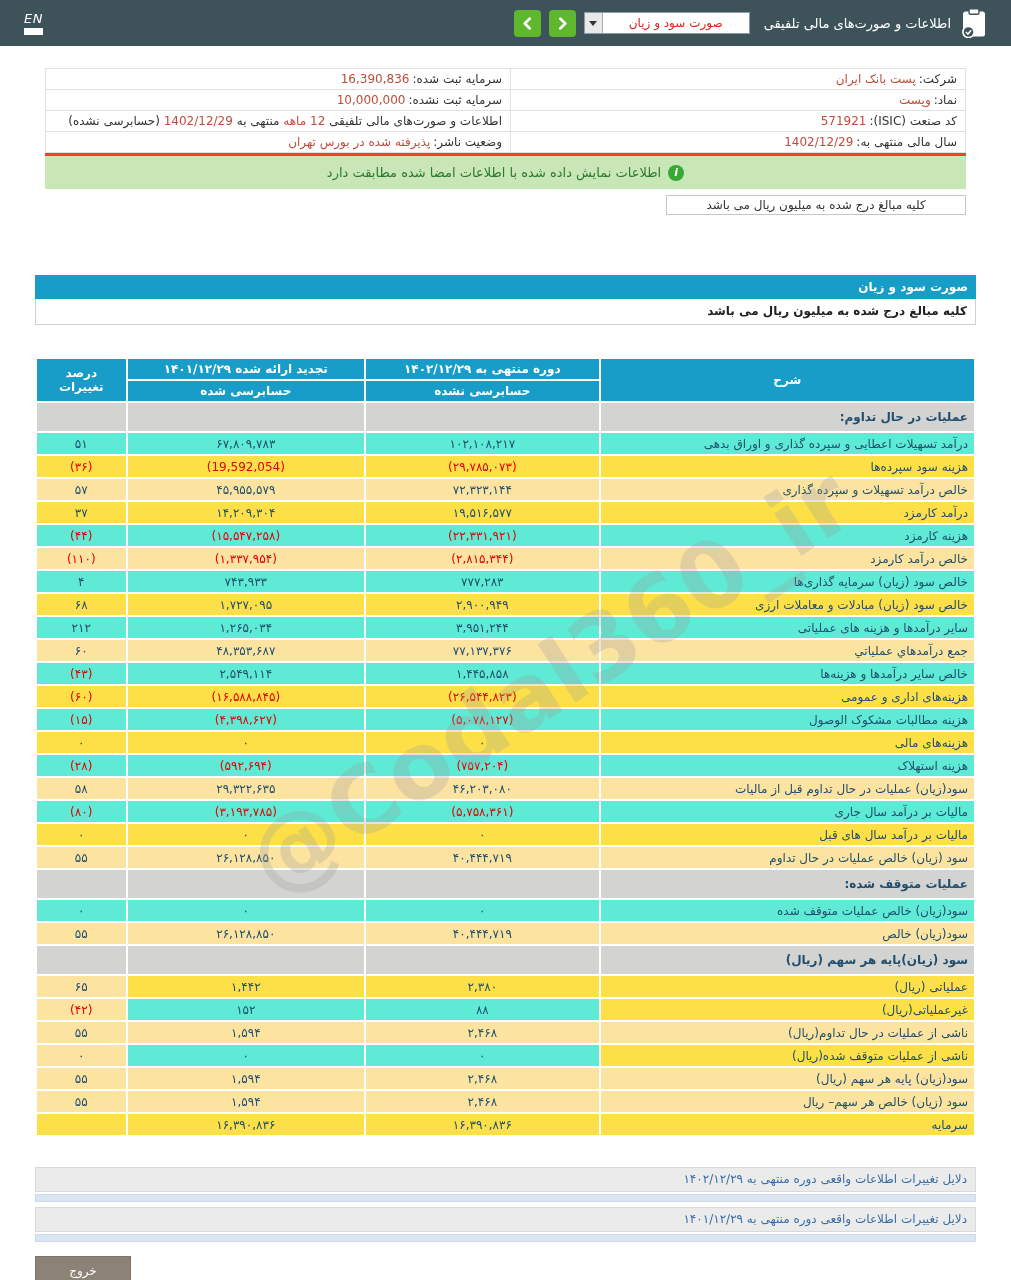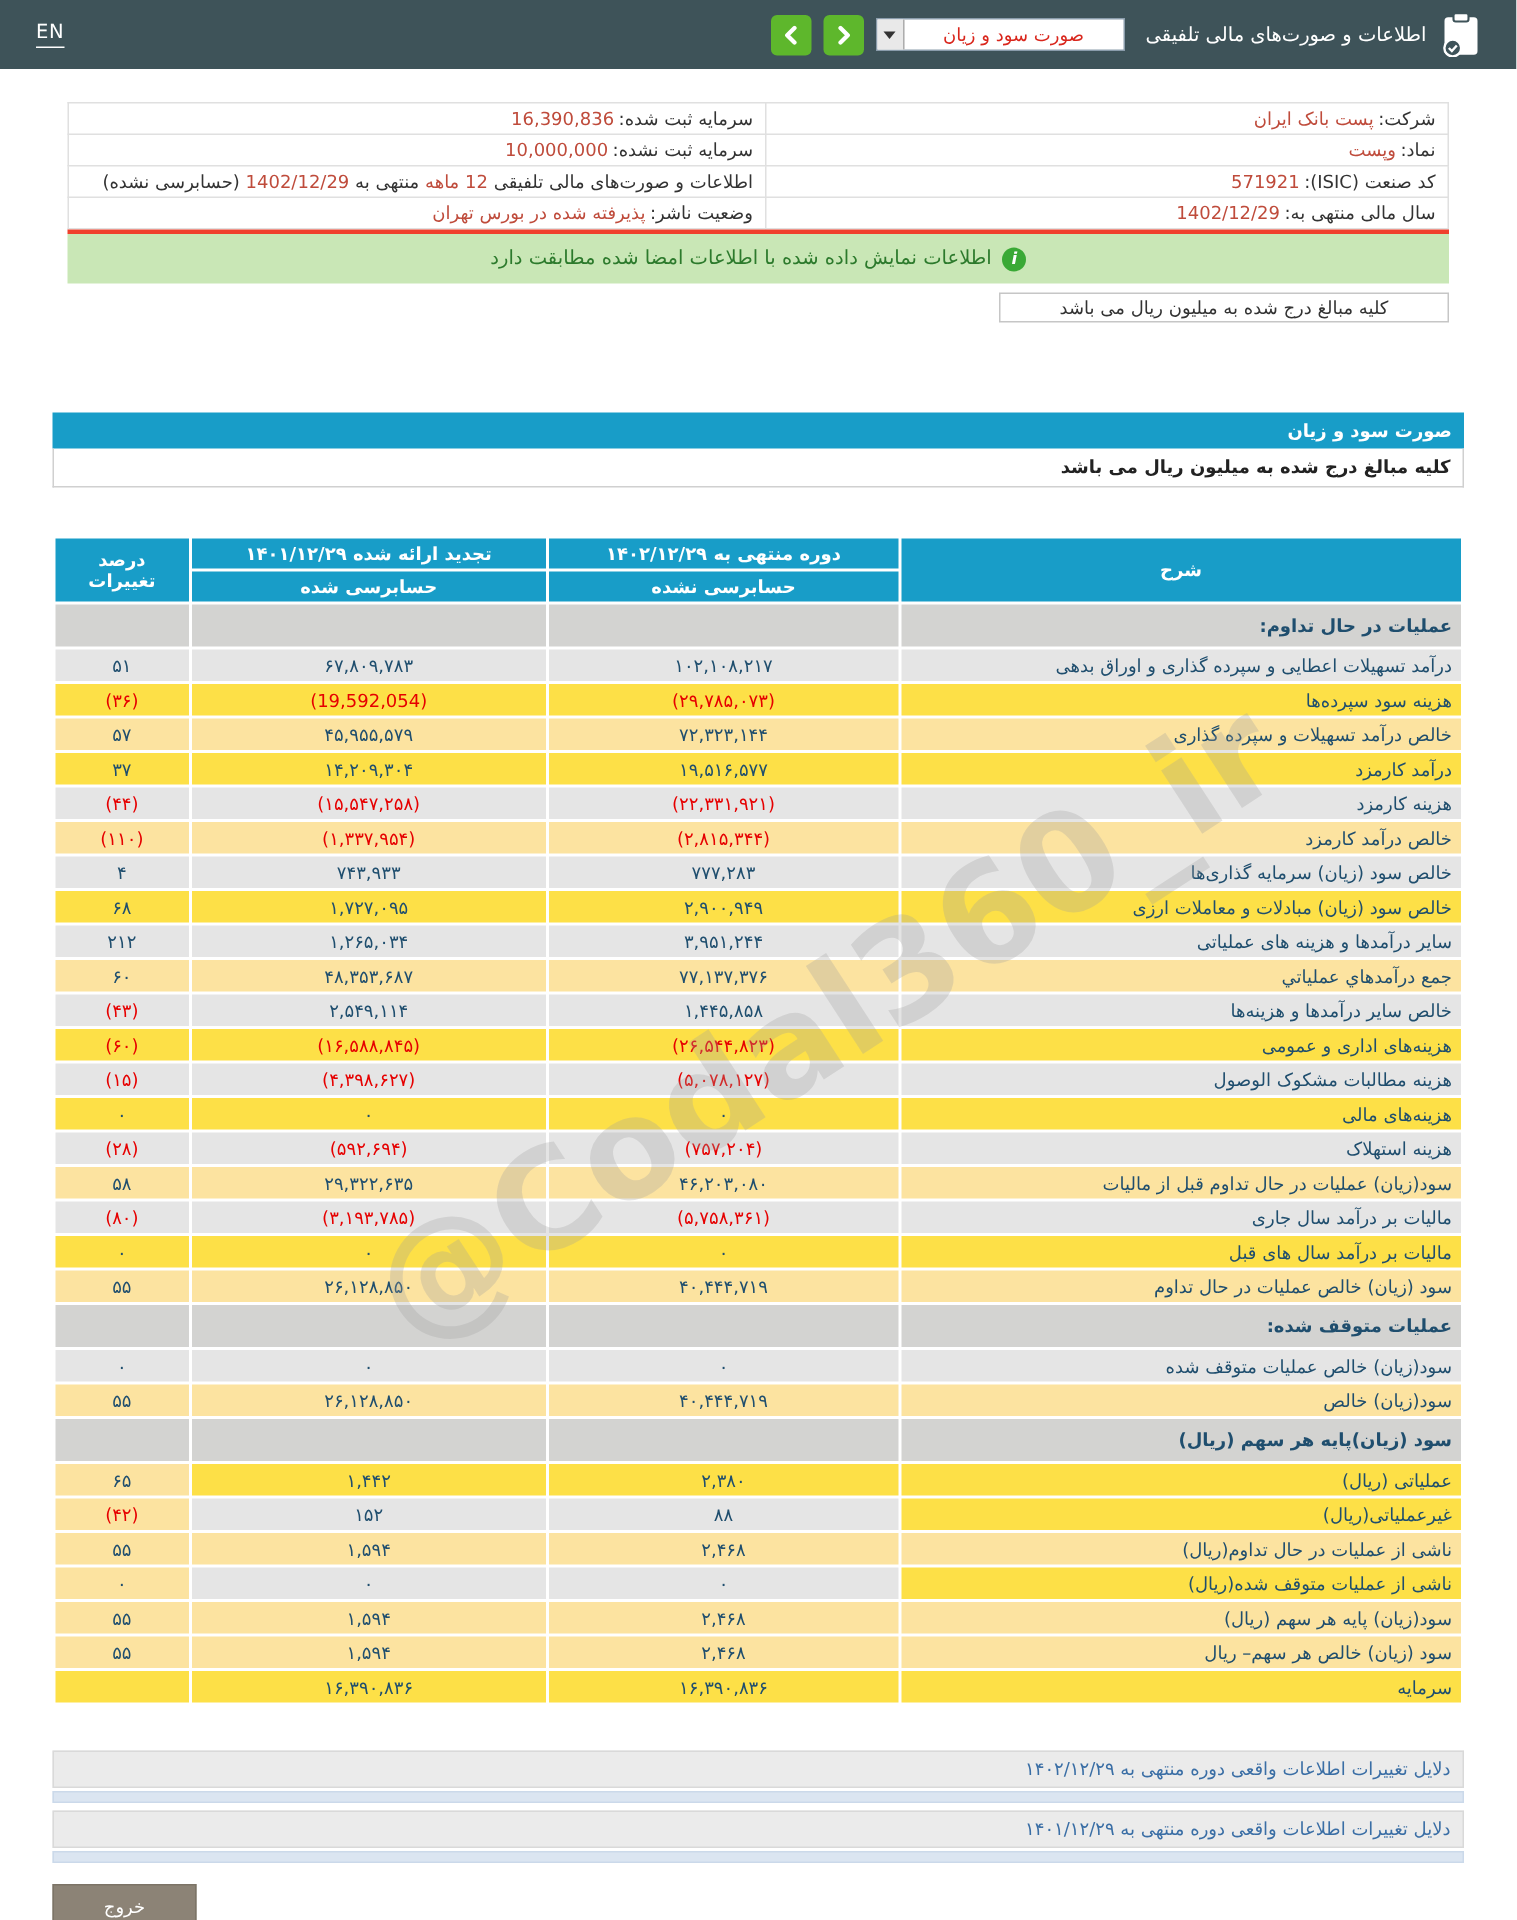--- a/index.html
+++ b/index.html
@@ -14,22 +14,22 @@
   .topbar-title { color:#ffffff; font-size:13px; margin-left:14px; white-space:nowrap; }
   .select { width:166px; height:22px; background:#ffffff; border:1px solid #8a9cab;
     display:flex; align-items:center; cursor:pointer; }
   .select-value { flex:1; text-align:center; color:#d9261c; font-size:12px; white-space:nowrap; }
   .select-arrow { width:18px; height:20px; background:#e9e9e9; border-right:1px solid #adadad;
     display:flex; align-items:center; justify-content:center; }
   .tri { width:0; height:0; border-left:4px solid transparent; border-right:4px solid transparent;
     border-top:5px solid #333; }
   .nav-btn { width:27px; height:27px; background:#5eb72c; border:none; border-radius:4px;
     margin-right:8px; display:flex; align-items:center; justify-content:center; cursor:pointer; }
-  .en-link { color:#ffffff; font-size:13px; text-decoration:none; border-bottom:1px solid #ffffff;
-    padding-bottom:2px; letter-spacing:.5px; }
+  .en-link { color:#ffffff; font-size:13px; text-decoration:none; border-bottom:7px solid #ffffff;
+    padding-bottom:2px; letter-spacing:.5px;font-style:italic; }
 
   .content { padding:0 35px; position:relative; }
 
   
   .info-wrap { margin:22px 10px 0 10px; }
   .info-table { width:100%; border-collapse:collapse; }
   .info-table td { border:1px solid #e0e0e0; height:21px; font-size:12px; color:#333;
     padding:0 8px; white-space:nowrap; }
   .info-table td.c-right { width:455px;padding-left:12px; }
   .iv { color:#bf4b3b; margin-right:3px; }
@@ -60,21 +60,21 @@
   th.h-cur  { width:226px; }
   th.h-res  { width:230px; }
   th.h-pct  { width:86px; }
   th.h-sub  { height:14px; }
   table.income td { height:21px; padding:1px 6px; white-space:nowrap; }
   td.lbl { text-align:right; color:#1f4e6e; }
   td.num { text-align:center; }
   .pos { color:#1f4e6e; }
   .neg { color:#e60000; }
   tr.sec td { height:28px; font-weight:bold; color:#1f4e6e;padding-left:12px; }
-  .bg-b { background:#e5e5e5; }
+  .bg-b { background:#5eead4; }
   .bg-w { background:#fde047; }
   .bg-y { background:#fce3a0; }
   .bg-s { background:#d3d3d1; }
 
   
   .watermark { position:absolute; left:140px; top:560px; width:820px; text-align:center;
     transform:rotate(-33deg); font-size:92px; color:#9f9f9f; opacity:.28; z-index:5;
     pointer-events:none; direction:ltr; font-weight:bold; white-space:nowrap; }
 
   

